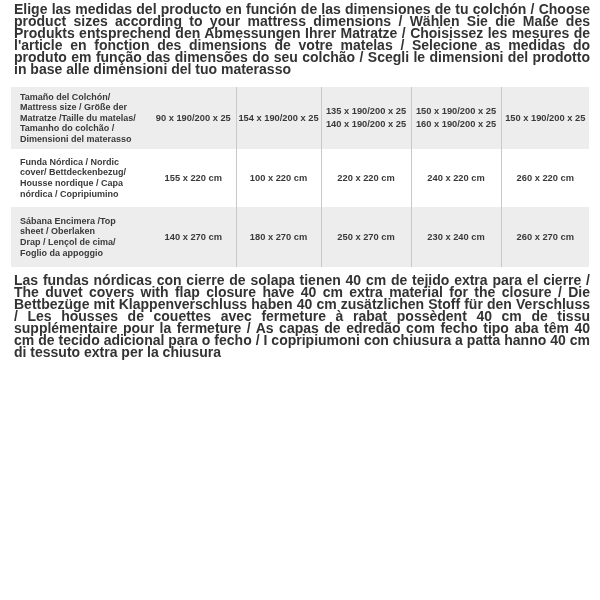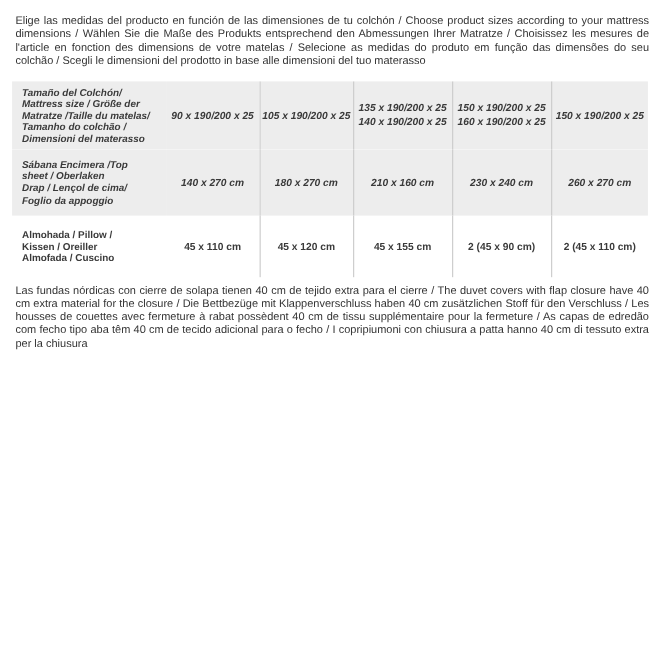--- a/index.html
+++ b/index.html
@@ -8,35 +8,35 @@
     --text:#3a3a3a;
   }
   html,body{margin:0;padding:0;}
   body{
     width:600px;height:600px;background:#ffffff;
     font-family:"Liberation Sans","DejaVu Sans",sans-serif;
     color:var(--text);
     overflow:hidden;
   }
   .intro, .footer{
-    margin:14px 10px 0 14px;
-    font-size:10px;
+    margin:3px 10px 0 14px;
+    font-size:14px;
     line-height:12px;
-    font-weight:400;
+    font-weight:700;
     text-align:justify;
     color:#333333;
   }
   .footer{margin-top:7px;}
   table.size-table{
     border-collapse:collapse;
     table-layout:fixed;
     width:578px;
     margin:12px 11px 0 11px;
   }
-  tr.stripe{background:var(--stripe);font-style:italic;}
+  tr.stripe{background:var(--stripe);}
   th,td{
     font-weight:700;
     vertical-align:middle;
     padding:0;
     overflow:hidden;
   }
   th{
     text-align:left;
     font-size:9px;
     line-height:10.6px;
@@ -70,46 +70,47 @@
         <col style="width:88px">
     </colgroup>
     <tbody>
       <tr class="stripe" style="height:62px">
         <th>Tamaño del Colchón/
 Mattress size / Größe der
 Matratze /Taille du matelas/
 Tamanho do colchão /
 Dimensioni del materasso</th>
         <td>90 x 190/200 x 25</td>
-        <td>105 x 190/200 x 25</td>
+        <td>154 x 190/200 x 25</td>
         <td>135 x 190/200 x 25
 140 x 190/200 x 25</td>
         <td>150 x 190/200 x 25
 160 x 190/200 x 25</td>
         <td>150 x 190/200 x 25</td>
+      </tr>
+      <tr style="height:58px">
+        <th>Funda Nórdica /  Nordic
+cover/ Bettdeckenbezug/
+Housse nordique  / Capa
+nórdica / Copripiumino</th>
+        <td>155 x 220 cm</td>
+        <td>100 x 220 cm</td>
+        <td>220 x 220 cm</td>
+        <td>240 x 220 cm</td>
+        <td>260 x 220 cm</td>
       </tr>
       <tr class="stripe" style="height:60px">
         <th>Sábana Encimera /Top
 sheet / Oberlaken
 Drap / Lençol de cima/
 Foglio da appoggio</th>
         <td>140 x 270 cm</td>
         <td>180 x 270 cm</td>
-        <td>210 x 160 cm</td>
+        <td>250 x 270 cm</td>
         <td>230 x 240 cm</td>
         <td>260 x 270 cm</td>
-      </tr>
-      <tr style="height:56px">
-        <th>Almohada  / Pillow /
-Kissen / Oreiller
-Almofada / Cuscino</th>
-        <td>45 x 110 cm</td>
-        <td>45 x 120 cm</td>
-        <td>45 x 155 cm</td>
-        <td>2 (45 x 90 cm)</td>
-        <td>2 (45 x 110 cm)</td>
       </tr>
     </tbody>
   </table>
 
   <p class="footer">Las fundas nórdicas con cierre de solapa tienen 40 cm de tejido extra para el cierre  /  The duvet covers with flap closure have 40 cm extra material for the closure / Die Bettbezüge mit Klappenverschluss haben 40 cm zusätzlichen Stoff für den Verschluss / Les housses de couettes avec fermeture à rabat possèdent 40 cm de tissu supplémentaire pour la fermeture / As capas de edredão com fecho tipo aba têm 40 cm de tecido adicional para o fecho / I copripiumoni con chiusura a patta hanno 40 cm di tessuto extra per la chiusura</p>
 
 </div>
 
 </body></html>

